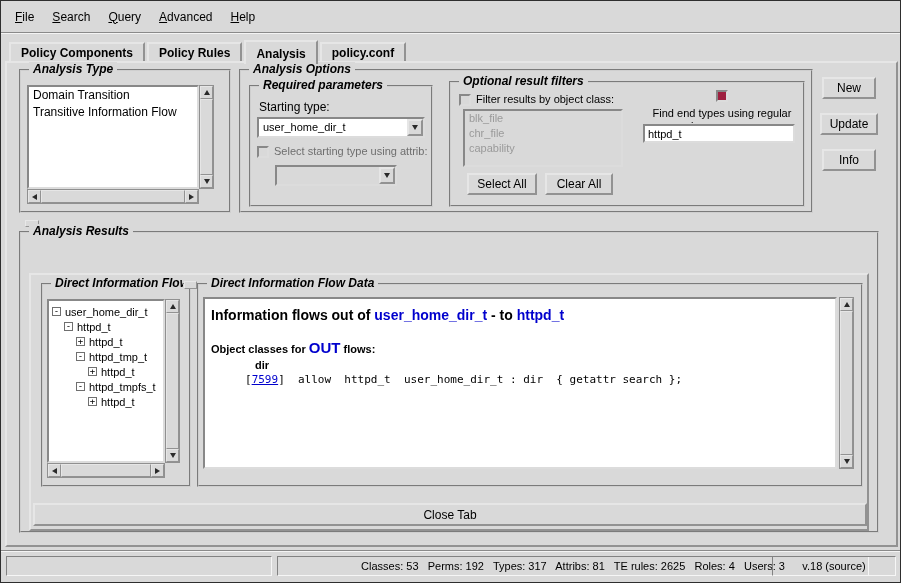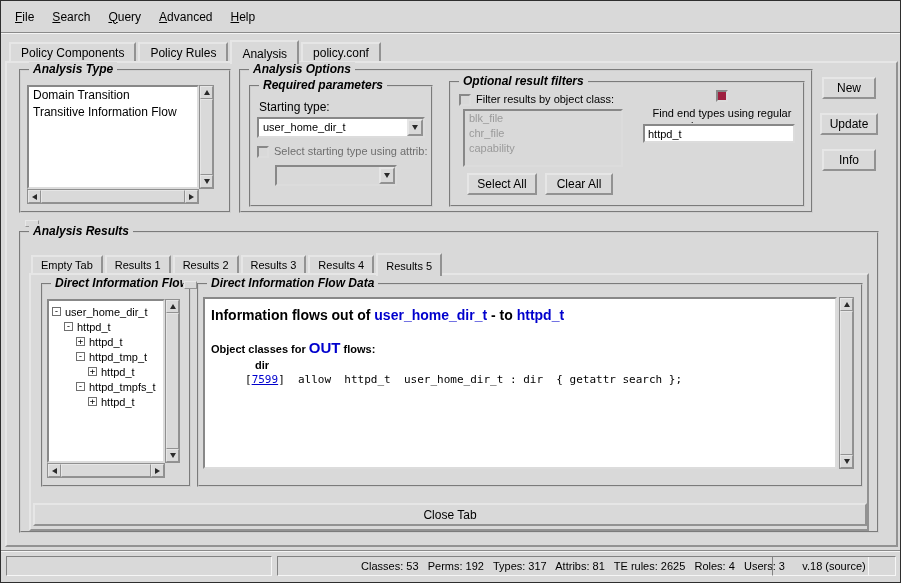--- a/index.html
+++ b/index.html
@@ -28,21 +28,21 @@
   }
   .sash { position: absolute; border: 1px outset #e8e8e8; background: #d9d9d9; }
 
   
   #menubar { position: absolute; left: 1px; top: 1px; right: 1px; height: 29px; display: flex; align-items: center; padding-left: 4px; }
   .menu-item { display: inline-block; padding: 4px 9px; font-size: 12px; cursor: default; }
   .menu-item::first-letter { text-decoration: underline; }
   #menusep { position: absolute; left: 0; right: 0; top: 31px; height: 2px; border-top: 1px solid #8a8a8a; border-bottom: 1px solid #f4f4f4; }
 
   
-  .tabbar { position: absolute; display: flex; align-items: flex-end; z-index: 5; }
+  .tabbar { position: absolute; display: flex; align-items: flex-end; z-index: 5; font-weight: bold; }
   .tab {
     height: 19px; padding: 2px 10px; background: #d9d9d9; white-space: nowrap; cursor: default;
     border-top: 2px outset #e6e6e6; border-left: 2px outset #e6e6e6; border-right: 2px outset #e6e6e6;
     margin-right: 2px; font-size: 12px;
   }
   .tab.active { height: 24px; margin-bottom: -3px; padding-top: 5px; z-index: 6; }
   #maintabs { left: 8px; top: 39px; height: 21px; }
   #mainpanel { position: absolute; left: 4px; top: 60px; width: 893px; height: 486px; }
 
   
@@ -244,28 +244,20 @@
 
   <div id="btn-new" class="btn">New</div>
   <div id="btn-update" class="btn">Update</div>
   <div id="btn-info" class="btn">Info</div>
 
   <div id="sash-main" class="sash"></div>
 
   <div id="res-group" class="group">
     <span class="group-title">Analysis Results</span>
   </div>
-  <div id="res-tabs" class="tabbar">
-    <div class="tab">Empty Tab</div>
-    <div class="tab">Results 1</div>
-    <div class="tab">Results 2</div>
-    <div class="tab">Results 3</div>
-    <div class="tab">Results 4</div>
-    <div class="tab active">Results 5</div>
-  </div>
   <div id="res-panel" class="raised"></div>
 
   <div id="tree-group" class="group">
     <span class="group-title">Direct Information Flow T</span>
   </div>
   <div id="sash-res" class="sash"></div>
   <div id="tree-area" class="sunken">
     <div class="trow lvl0">
       <span class="tbox">-</span>
       <span>user_home_dir_t</span>

